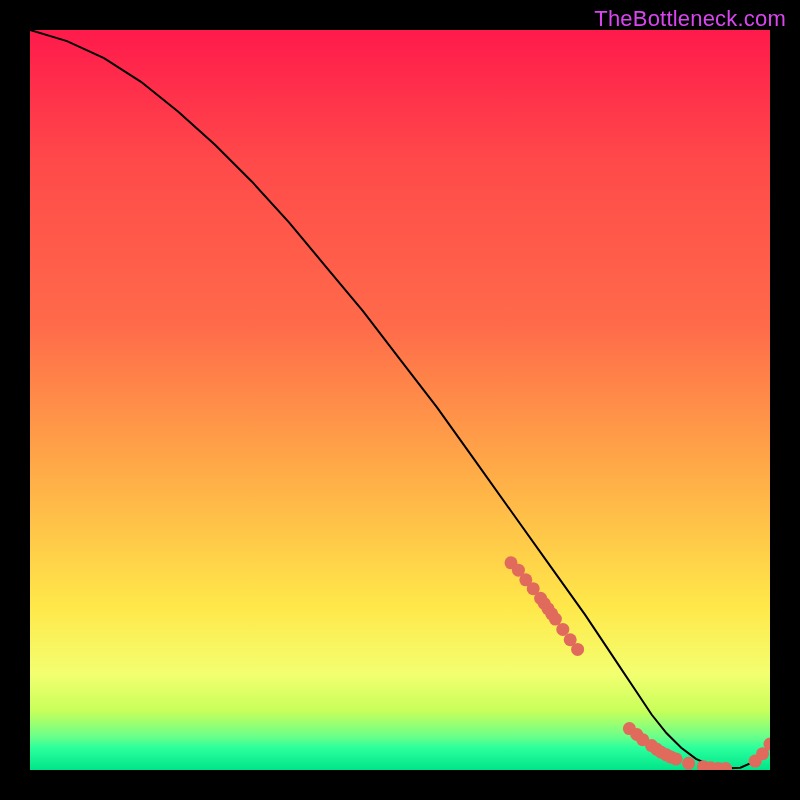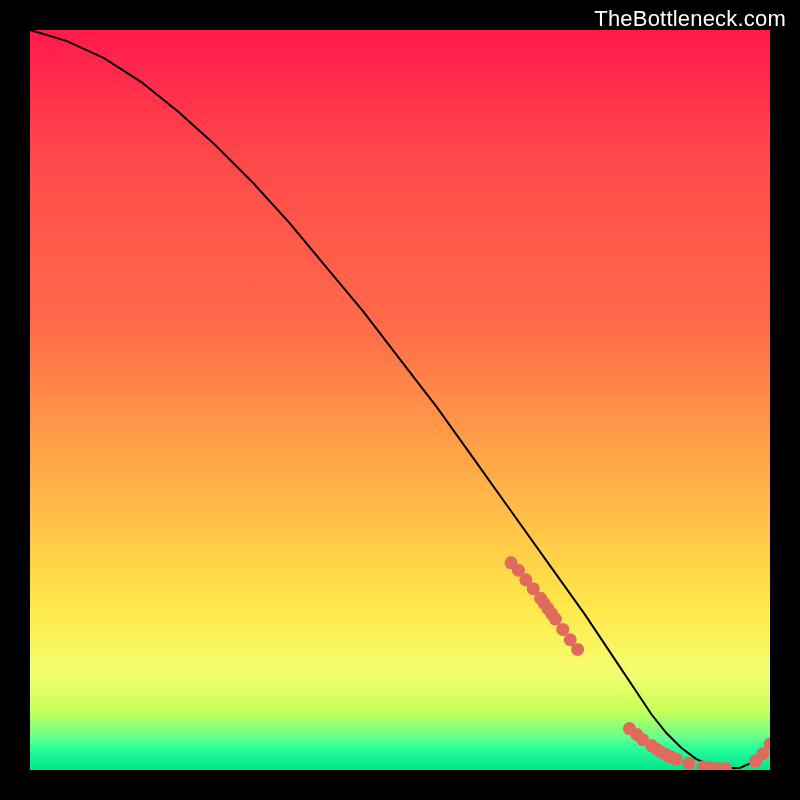--- a/index.html
+++ b/index.html
@@ -8,21 +8,21 @@
     height: 800px;
     background: #000;
     position: relative;
     font-family: Arial, Helvetica, sans-serif;
     overflow: hidden;
   }
   .watermark {
     position: absolute;
     top: 6px;
     right: 14px;
-    color: #ffffff;
+    color: #d946ef;
     font-size: 22px;
     font-weight: 400;
     letter-spacing: 0.2px;
     z-index: 5;
   }
   .plot-frame {
     position: absolute;
     left: 30px;
     top: 30px;
     width: 740px;

